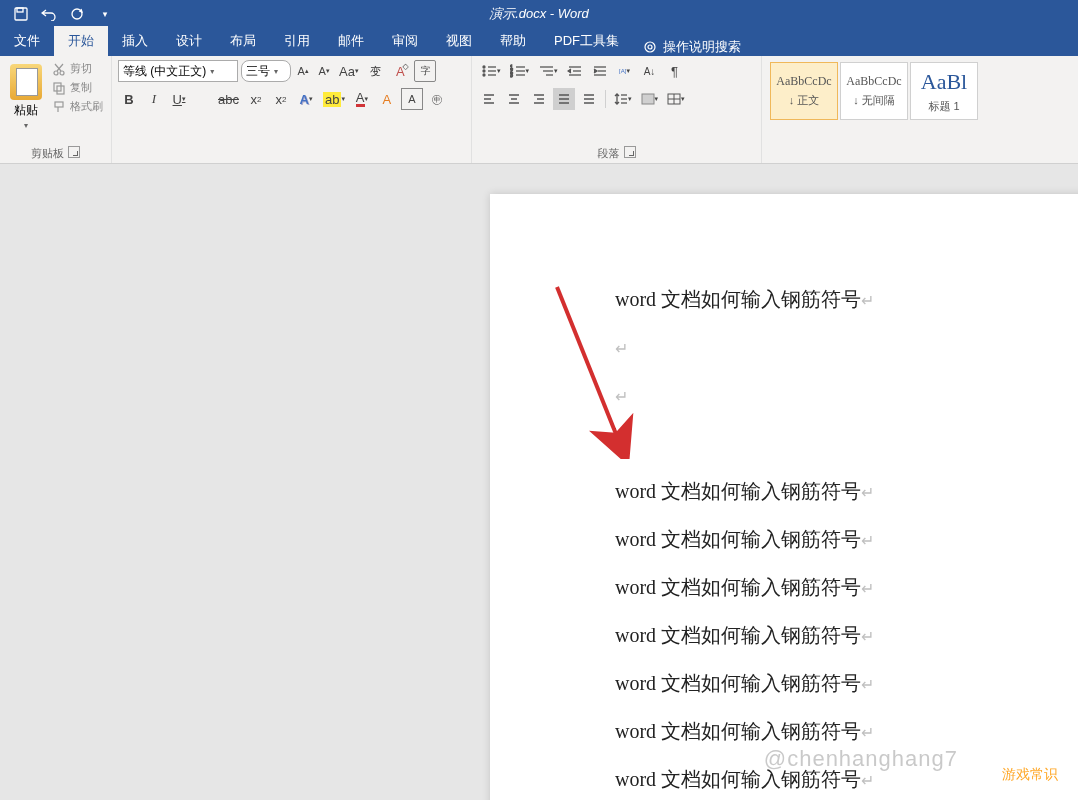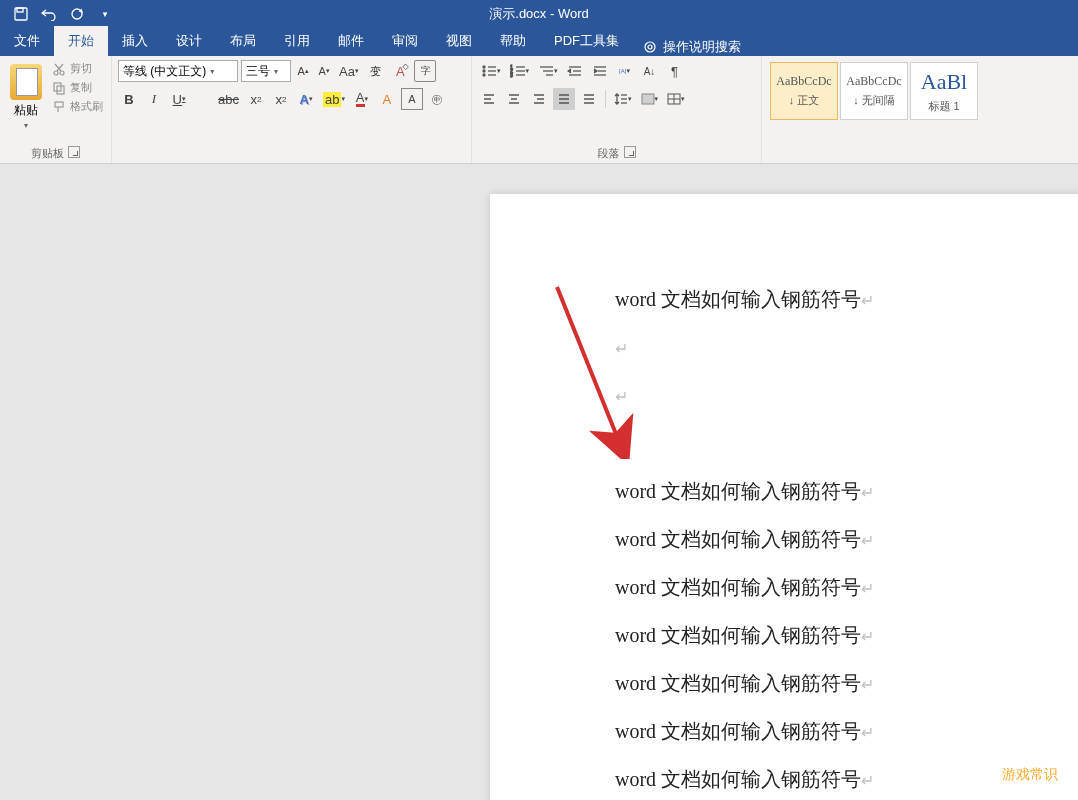--- a/index.html
+++ b/index.html
@@ -2,21 +2,21 @@
 <html><head>
 <meta charset="utf-8">
 <style>
 * { box-sizing: border-box; margin: 0; padding: 0; }
 body { font-family: "Microsoft YaHei", sans-serif; font-size: 12px; background: #f3f3f3; width: 1078px; height: 800px; overflow: hidden; position: relative; }
 
 .titlebar { height: 28px; background: #2b579a; display: flex; align-items: center; color: #fff; }
 .qat { display: flex; gap: 2px; padding: 0 8px; align-items: center; }
 .qat-btn { width: 26px; height: 24px; display: flex; align-items: center; justify-content: center; cursor: pointer; }
 .qat-btn svg { stroke: #fff; fill: none; }
-.title-text { position: absolute; left: 50%; transform: translateX(-50%); font-size: 13px; }
+.title-text { position: absolute; left: 50%; transform: translateX(-50%); font-size: 13px; font-style: italic; }
 
 .tabs { height: 28px; background: #2b579a; display: flex; align-items: flex-end; color: #fff; }
 .tab { padding: 6px 14px; font-size: 13px; cursor: pointer; }
 .tab.active { background: #f3f2f1; color: #2b579a; }
 .tell-me { display: flex; align-items: center; gap: 6px; padding: 0 10px; font-size: 13px; text-align: right; }
 
 .ribbon { height: 108px; background: #f3f2f1; border-bottom: 1px solid #d0d0d0; display: flex; }
 .group { display: flex; flex-direction: column; border-right: 1px solid #e1e1e1; padding: 4px 6px 2px; }
 .group-body { flex: 1; display: flex; align-items: flex-start; gap: 4px; }
 .group-label { text-align: center; font-size: 11px; color: #666; padding-top: 2px; display: flex; justify-content: center; gap: 4px; }
@@ -148,21 +148,21 @@
   </div>
 
   <div class="group" style="min-width:360px;">
     <div class="group-body">
       <div class="font-col">
         <div class="font-row">
           <div class="combo" style="width:120px;">
             <span>等线 (中文正文)</span>
               <span class="arrow">▾</span>
           </div>
-          <div class="combo" style="width:50px;">
+          <div class="combo" style="width:50px;border-radius:8px;">
             <span>三号</span>
               <span class="arrow">▾</span>
           </div>
           <div class="btn sm">A<sup style="font-size:7px;">▴</sup></div>
           <div class="btn sm">A<sub style="font-size:7px;">▾</sub></div>
           <div class="btn">Aa<span style="font-size:7px;">▾</span></div>
           <div class="btn" style="color:#333;">
               <span style="font-size:11px;">变</span>
             </div>
           <div class="btn">
@@ -370,14 +370,15 @@
 
   <svg class="arrow-annot" width="90" height="180">
     <defs>
         <marker id="ah" markerWidth="12" markerHeight="12" refX="6" refY="6" orient="auto">
           <path d="M0,0 L12,6 L0,12 L3,6 Z" fill="#d32f2f"></path>
         </marker>
       </defs>
     <line x1="12" y1="8" x2="75" y2="165" stroke="#d32f2f" stroke-width="4" marker-end="url(#ah)"></line>
   </svg>
 
+  <div class="wm2">@chenhanghang7</div>
   <div class="watermark">游戏常识</div>
 </div>
 
 </body></html>

